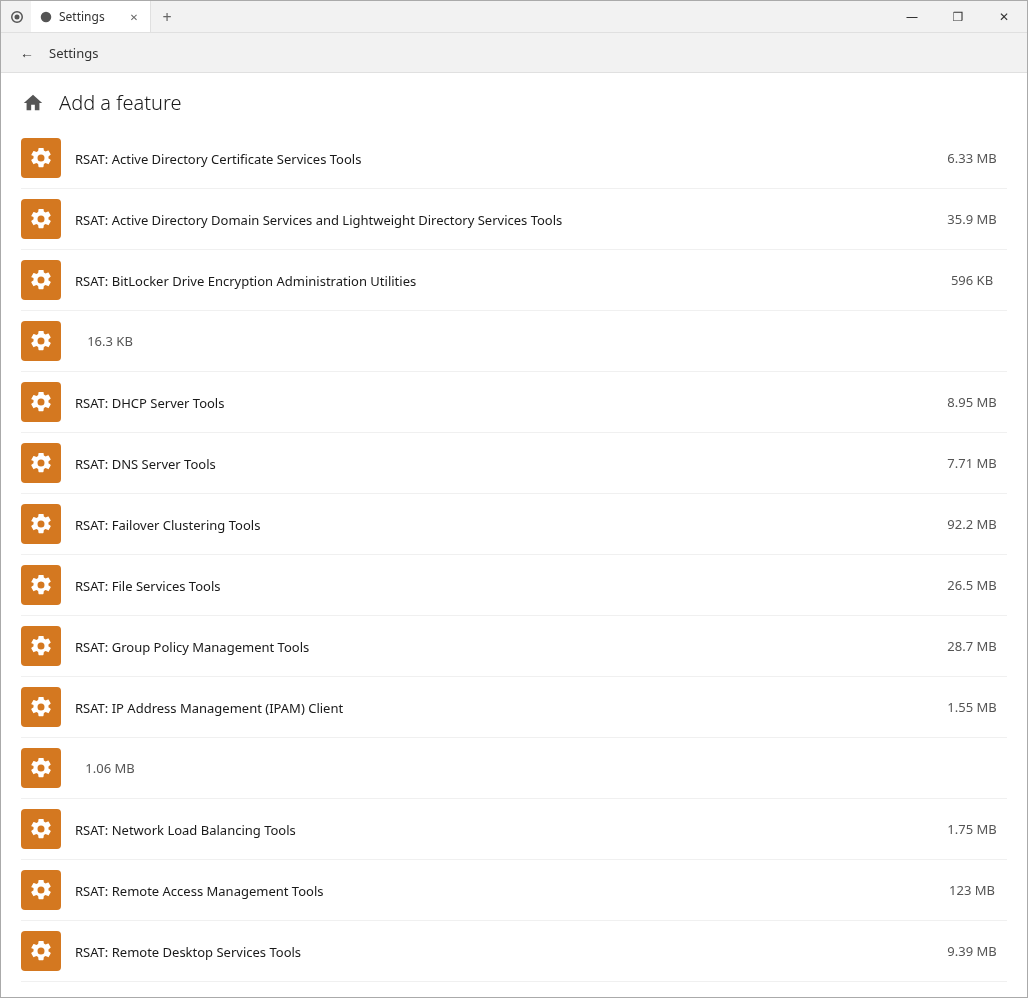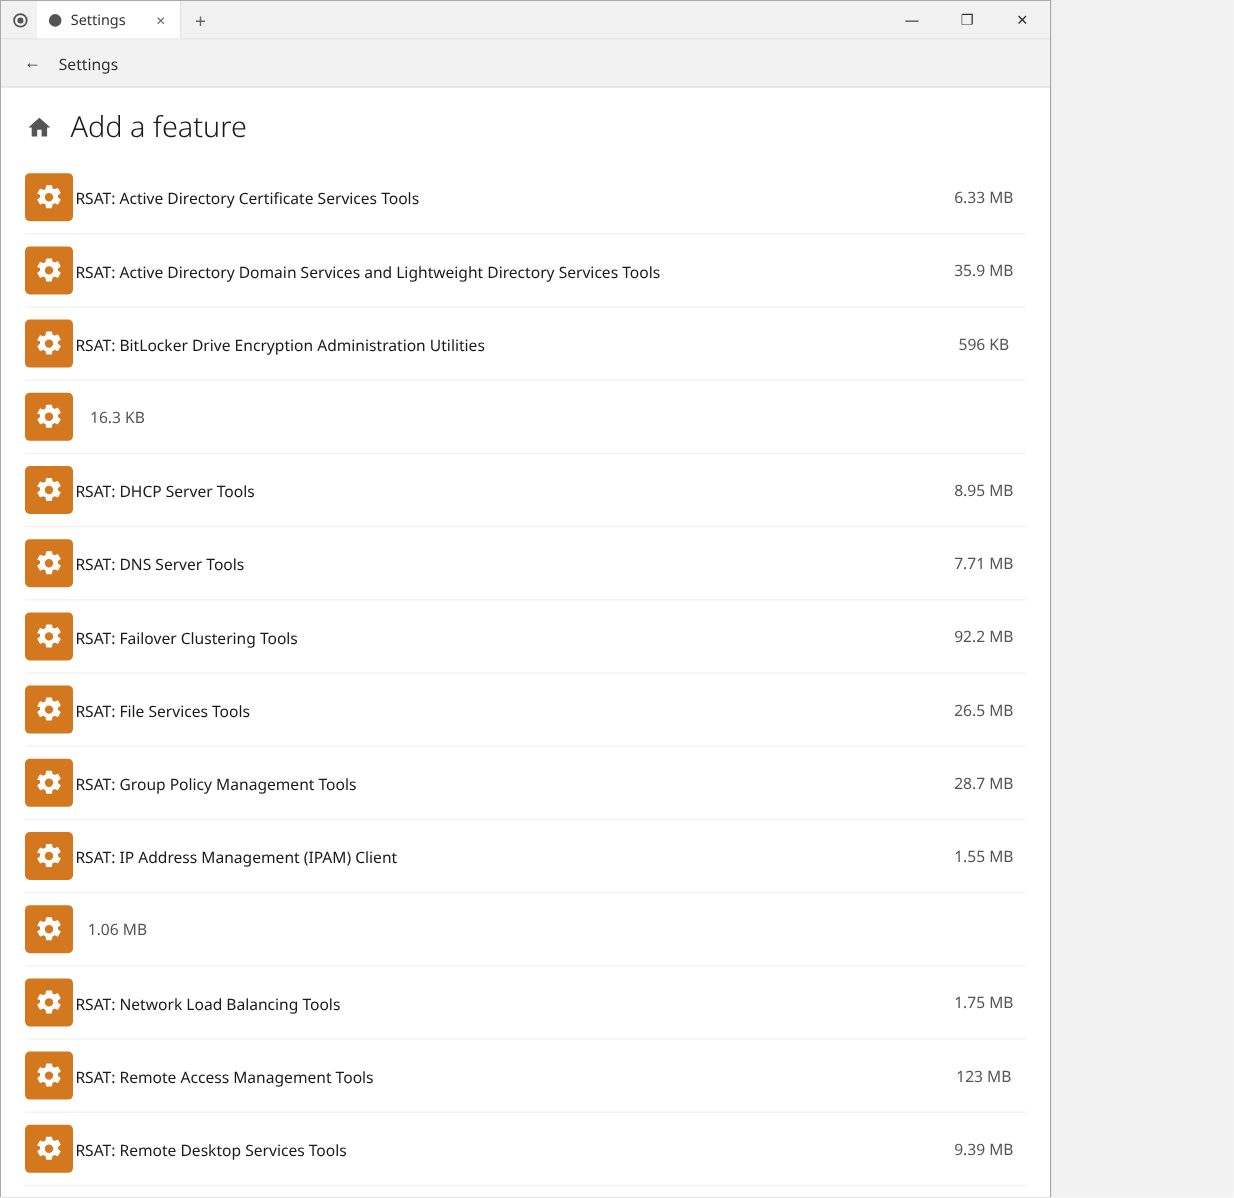--- a/index.html
+++ b/index.html
@@ -10,21 +10,21 @@
 
     body {
       font-family: 'Segoe UI', system-ui, sans-serif;
       background: #f2f2f2;
       width: 1028px;
       height: 998px;
       overflow: hidden;
     }
 
     .window {
-      width: 876px;
+      width: 1028px;
       height: 998px;
       background: #ffffff;
       display: flex;
       flex-direction: column;
       border: 1px solid #aaa;
     }
 
     
     .title-bar {
       height: 32px;
@@ -168,36 +168,36 @@
       width: 24px;
       height: 24px;
       color: #555;
       display: flex;
       align-items: center;
       justify-content: center;
       font-size: 18px;
     }
 
     .page-title {
-      font-size: 24px;
+      font-size: 20px;
       font-weight: 300;
       color: #1a1a1a;
     }
 
     
     .feature-list {
       padding: 0 20px;
     }
 
     .feature-item {
       display: flex;
       align-items: center;
       padding: 10px 0;
       border-bottom: 1px solid #f0f0f0;
-      gap: 2px;
+      gap: 14px;
       cursor: pointer;
     }
 
     .feature-icon {
       width: 40px;
       height: 40px;
       background: #d47820;
       border-radius: 4px;
       display: flex;
       align-items: center;

